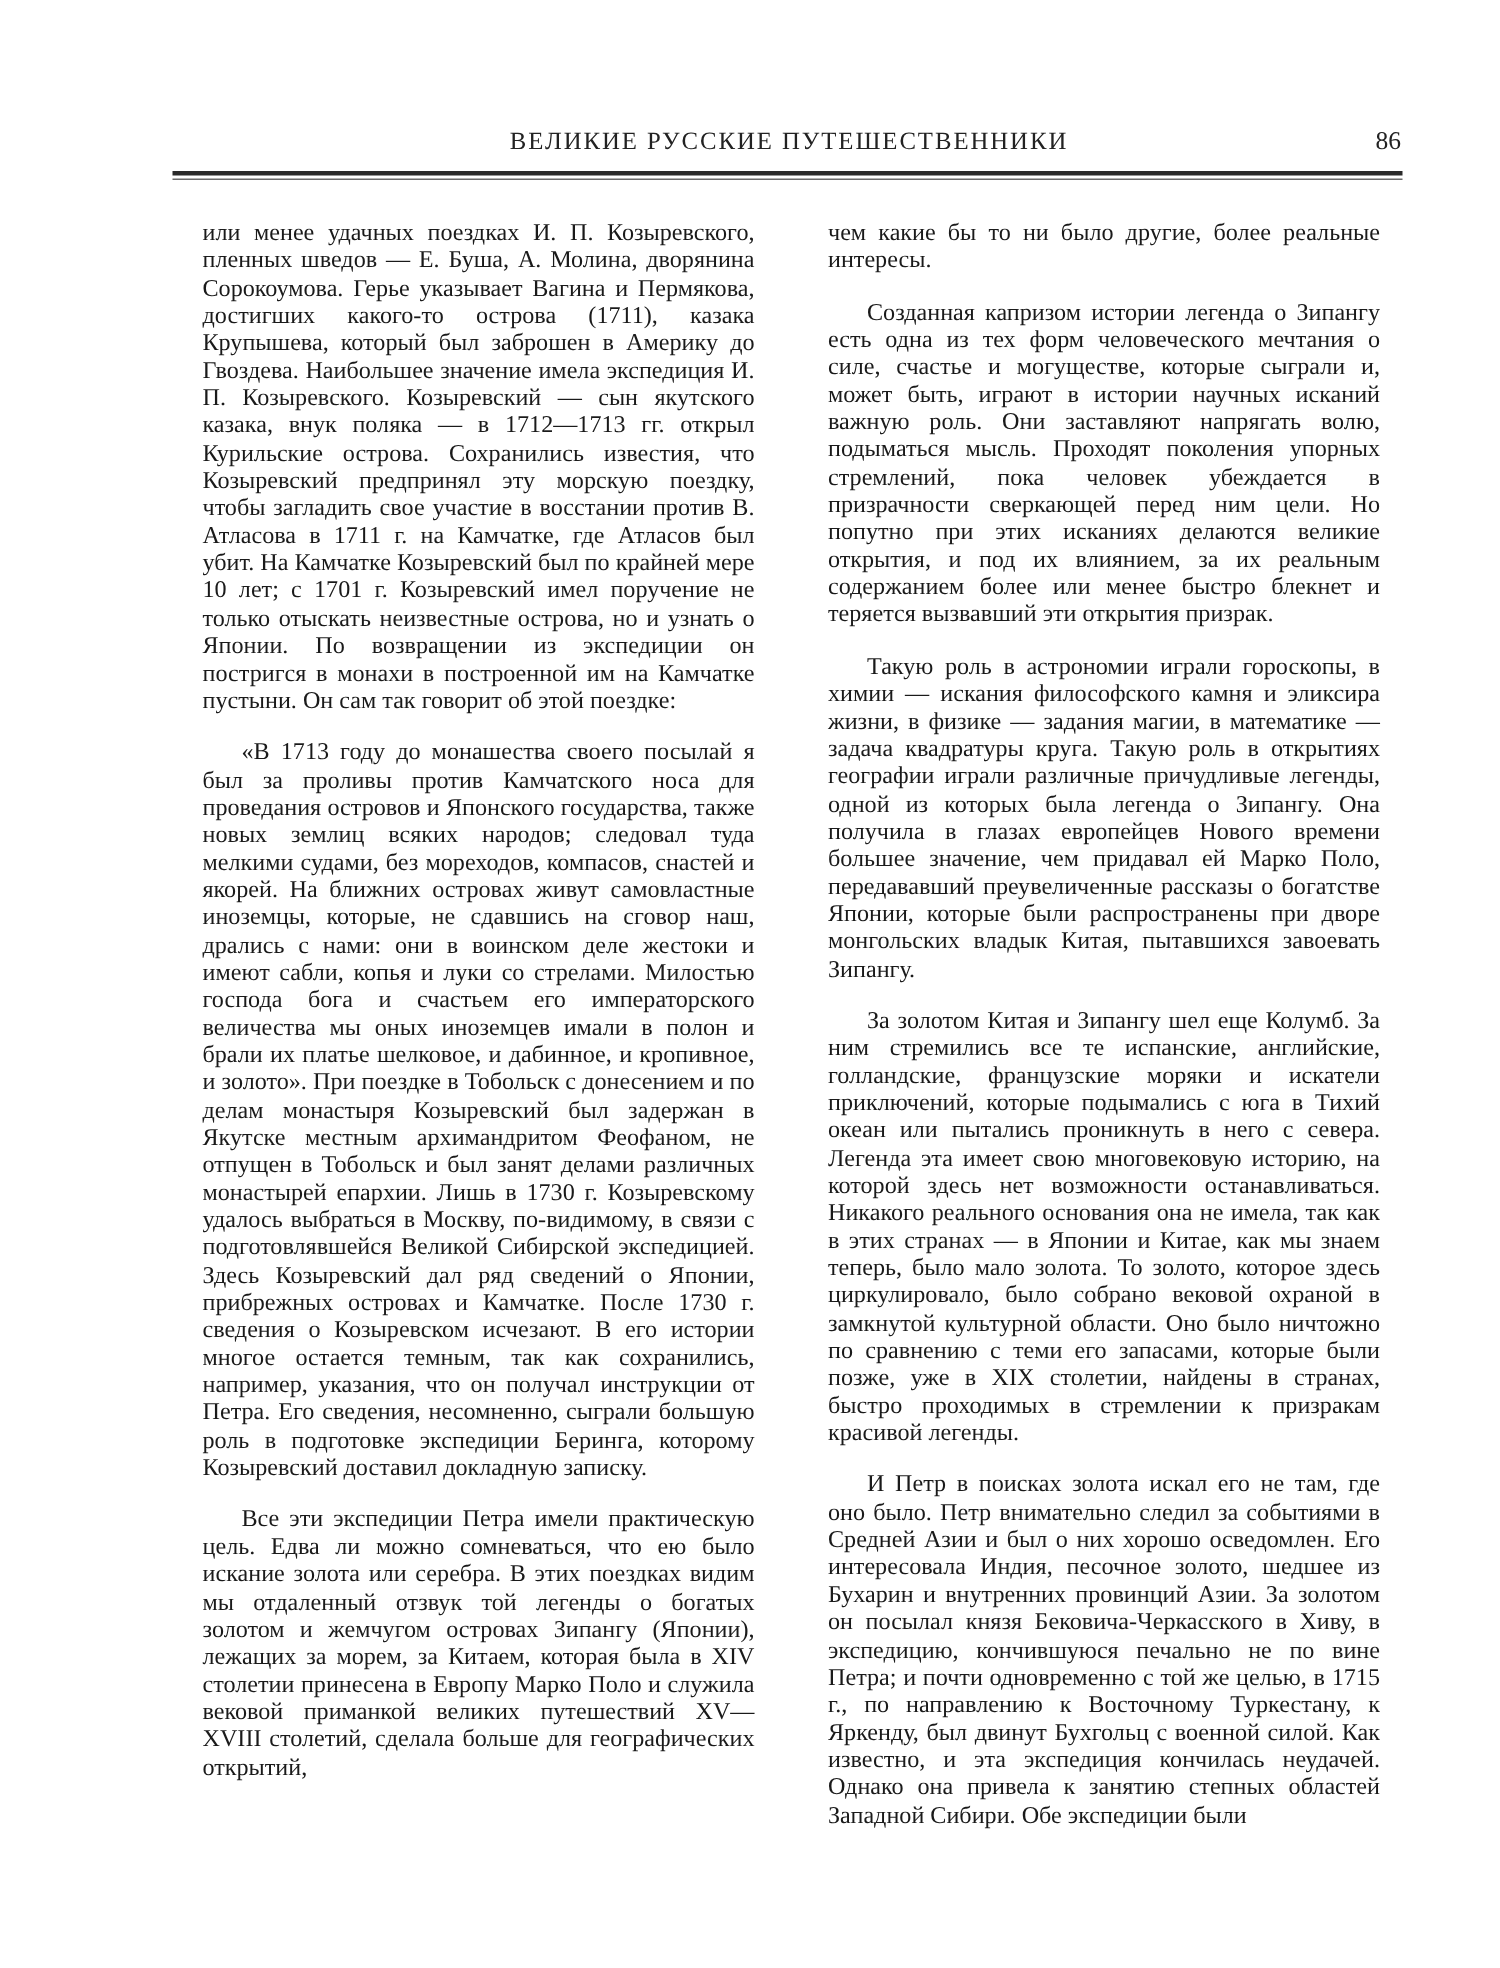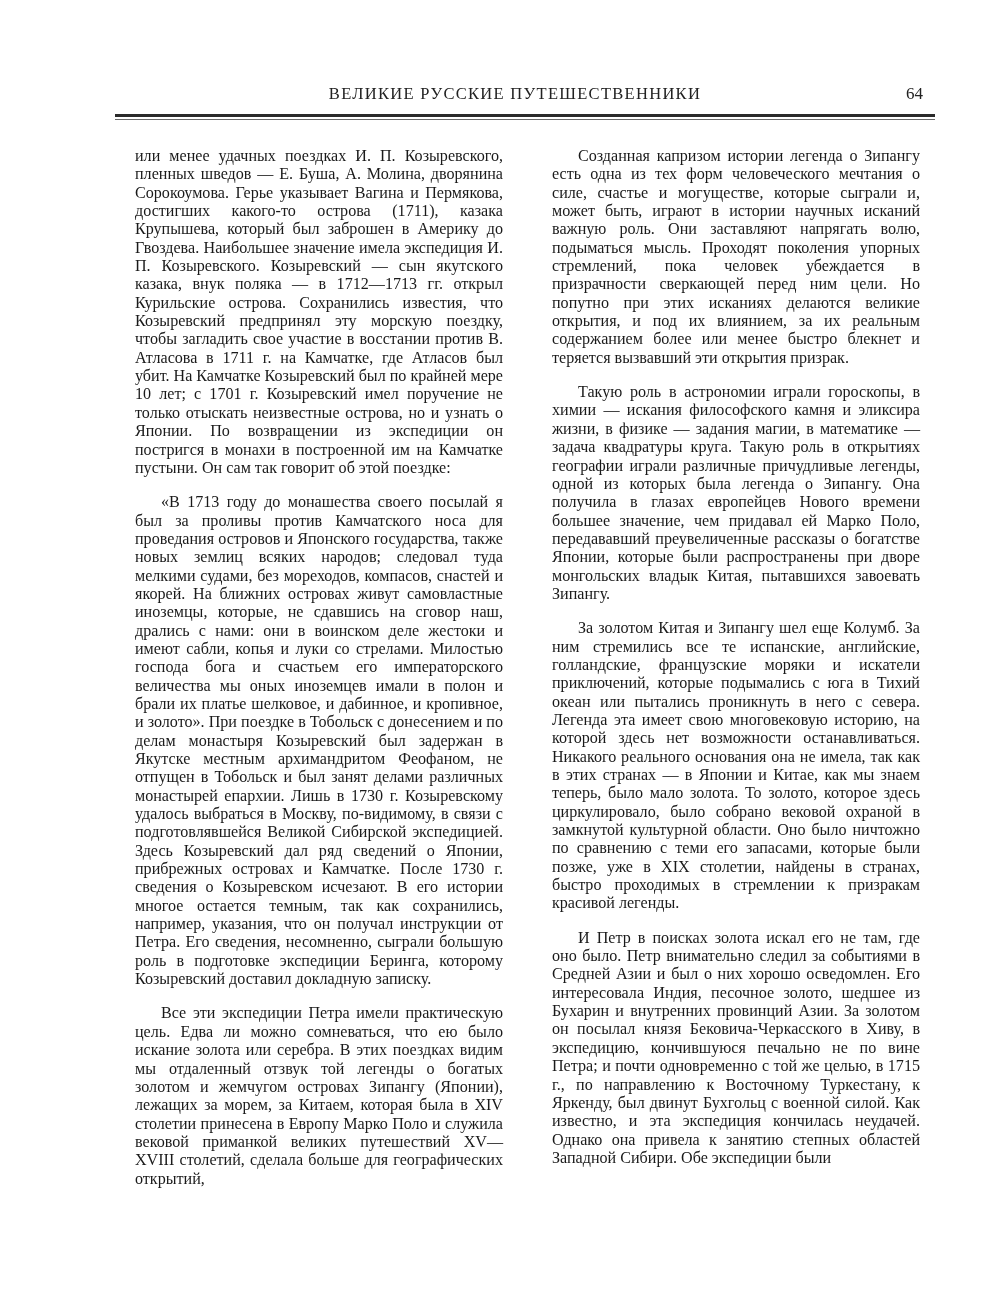--- a/index.html
+++ b/index.html
@@ -3,21 +3,21 @@
 <meta charset="utf-8">
 <style>
   html, body { margin: 0; padding: 0; background: #ffffff; }
   body { width: 1000px; height: 1312px; position: relative; overflow: hidden; }
   .page {
     position: absolute; left: 0; top: 0; width: 1000px; height: 1312px;
     background: #ffffff; color: #1a1a1a;
     font-family: "Liberation Serif", "DejaVu Serif", serif;
   }
   .running-head {
-    position: absolute; left: 107px; top: 84px; width: 816px; height: 24px;
+    position: absolute; left: 118px; top: 84px; width: 816px; height: 24px;
   }
   .running-title {
     position: absolute; left: 0; right: 0; top: 0; text-align: center;
     font-size: 16.5px; letter-spacing: 1.3px; color: #222;
   }
   .page-number {
     position: absolute; right: 0; top: 0; font-size: 17px; color: #222;
   }
   .rule-thick {
     position: absolute; left: 115px; top: 114px; width: 820px; height: 3px; background: #2a2a2a;
@@ -34,30 +34,31 @@
   .col-right { left: 536px; }
   .column p { margin: 16px; text-indent: 0; }
   .column p.indent { text-indent: 26px; }
 </style>
 </head>
 <body>
 
 <div class="page">
   <div class="running-head">
     <div class="running-title">ВЕЛИКИЕ РУССКИЕ ПУТЕШЕСТВЕННИКИ</div>
-    <div class="page-number">64</div>
+    <div class="page-number">86</div>
   </div>
   <div class="rule-thick"></div>
   <div class="rule-thin"></div>
 
   <div class="column col-left">
     <p>или менее удачных поездках И. П. Козыревского, пленных шведов — Е. Буша, А. Молина, дворянина Сорокоумова. Герье указывает Вагина и Пермякова, достигших какого-то острова (1711), казака Крупышева, который был заброшен в Америку до Гвоздева. Наибольшее значение имела экспедиция И. П. Козыревского. Козыревский — сын якутского казака, внук поляка — в 1712—1713 гг. открыл Курильские острова. Сохранились известия, что Козыревский предпринял эту морскую поездку, чтобы загладить свое участие в восстании против В. Атласова в 1711 г. на Камчатке, где Атласов был убит. На Камчатке Козыревский был по крайней мере 10 лет; с 1701 г. Козыревский имел поручение не только отыскать неизвестные острова, но и узнать о Японии. По возвращении из экспедиции он постригся в монахи в построенной им на Камчатке пустыни. Он сам так говорит об этой поездке:</p>
     <p class="indent">«В 1713 году до монашества своего посылай я был за проливы против Камчатского носа для проведания островов и Японского государства, также новых землиц всяких народов; следовал туда мелкими судами, без мореходов, компасов, снастей и якорей. На ближних островах живут самовластные иноземцы, которые, не сдавшись на сговор наш, дрались с нами: они в воинском деле жестоки и имеют сабли, копья и луки со стрелами. Милостью господа бога и счастьем его императорского величества мы оных иноземцев имали в полон и брали их платье шелковое, и дабинное, и кропивное, и золото». При поездке в Тобольск с донесением и по делам монастыря Козыревский был задержан в Якутске местным архимандритом Феофаном, не отпущен в Тобольск и был занят делами различных монастырей епархии. Лишь в 1730 г. Козыревскому удалось выбраться в Москву, по-видимому, в связи с подготовлявшейся Великой Сибирской экспедицией. Здесь Козыревский дал ряд сведений о Японии, прибрежных островах и Камчатке. После 1730 г. сведения о Козыревском исчезают. В его истории многое остается темным, так как сохранились, например, указания, что он получал инструкции от Петра. Его сведения, несомненно, сыграли большую роль в подготовке экспедиции Беринга, которому Козыревский доставил докладную записку.</p>
     <p class="indent">Все эти экспедиции Петра имели практическую цель. Едва ли можно сомневаться, что ею было искание золота или серебра. В этих поездках видим мы отдаленный отзвук той легенды о богатых золотом и жемчугом островах Зипангу (Японии), лежащих за морем, за Китаем, которая была в XIV столетии принесена в Европу Марко Поло и служила вековой приманкой великих путешествий XV—XVIII столетий, сделала больше для географических открытий,</p>
   </div>
 
   <div class="column col-right">
+    <p>чем какие бы то ни было другие, более реальные интересы.</p>
     <p class="indent">Созданная капризом истории легенда о Зипангу есть одна из тех форм человеческого мечтания о силе, счастье и могуществе, которые сыграли и, может быть, играют в истории научных исканий важную роль. Они заставляют напрягать волю, подыматься мысль. Проходят поколения упорных стремлений, пока человек убеждается в призрачности сверкающей перед ним цели. Но попутно при этих исканиях делаются великие открытия, и под их влиянием, за их реальным содержанием более или менее быстро блекнет и теряется вызвавший эти открытия призрак.</p>
     <p class="indent">Такую роль в астрономии играли гороскопы, в химии — искания философского камня и эликсира жизни, в физике — задания магии, в математике — задача квадратуры круга. Такую роль в открытиях географии играли различные причудливые легенды, одной из которых была легенда о Зипангу. Она получила в глазах европейцев Нового времени большее значение, чем придавал ей Марко Поло, передававший преувеличенные рассказы о богатстве Японии, которые были распространены при дворе монгольских владык Китая, пытавшихся завоевать Зипангу.</p>
     <p class="indent">За золотом Китая и Зипангу шел еще Колумб. За ним стремились все те испанские, английские, голландские, французские моряки и искатели приключений, которые подымались с юга в Тихий океан или пытались проникнуть в него с севера. Легенда эта имеет свою многовековую историю, на которой здесь нет возможности останавливаться. Никакого реального основания она не имела, так как в этих странах — в Японии и Китае, как мы знаем теперь, было мало золота. То золото, которое здесь циркулировало, было собрано вековой охраной в замкнутой культурной области. Оно было ничтожно по сравнению с теми его запасами, которые были позже, уже в XIX столетии, найдены в странах, быстро проходимых в стремлении к призракам красивой легенды.</p>
     <p class="indent">И Петр в поисках золота искал его не там, где оно было. Петр внимательно следил за событиями в Средней Азии и был о них хорошо осведомлен. Его интересовала Индия, песочное золото, шедшее из Бухарин и внутренних провинций Азии. За золотом он посылал князя Бековича-Черкасского в Хиву, в экспедицию, кончившуюся печально не по вине Петра; и почти одновременно с той же целью, в 1715 г., по направлению к Восточному Туркестану, к Яркенду, был двинут Бухгольц с военной силой. Как известно, и эта экспедиция кончилась неудачей. Однако она привела к занятию степных областей Западной Сибири. Обе экспедиции были</p>
   </div>
 </div>
 
 </body></html>

